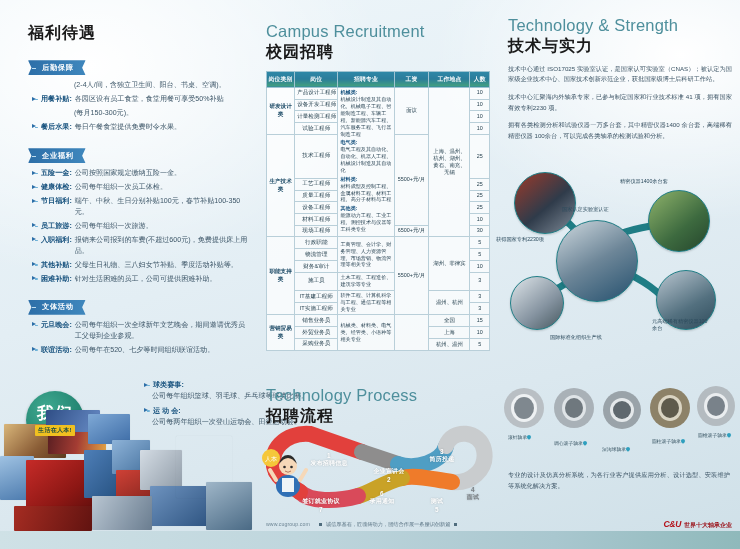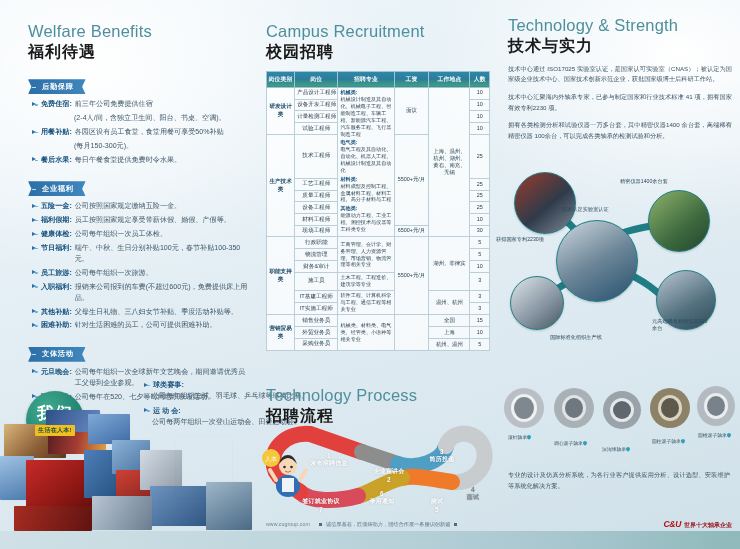--- a/index.html
+++ b/index.html
@@ -181,31 +181,25 @@
     background: #2f9fbe; border-radius: 50% 50% 50% 0; transform: rotate(-45deg);
   }
 </style>
 </head>
 <body>
 
 <div class="page">
 
   <div class="col col-left">
     <div class="lw">
-      <div class="head-en">Welfare Benefits</div>
       <div class="head-cn">福利待遇</div>
 
       <div style="margin-top:12px">
         <div class="sec-tag">后勤保障</div>
         <ul class="ben-list">
-          <li class="ben-row">
-            <span class="bullet"></span>
-            <span class="ben-label">免费住宿:</span>
-            <span class="ben-text">前三年公司免费提供住宿</span>
-          </li>
           <li class="ben-sub">(2-4人/间，含独立卫生间、阳台、书桌、空调)。</li>
           <li class="ben-row">
             <span class="bullet"></span>
             <span class="ben-label">用餐补贴:</span>
             <span class="ben-text">各园区设有员工食堂，食堂用餐可享受50%补贴</span>
           </li>
           <li class="ben-sub">(每月150-300元)。</li>
           <li class="ben-row">
             <span class="bullet"></span>
             <span class="ben-label">餐后水果:</span>
@@ -214,25 +208,20 @@
         </ul>
       </div>
 
       <div style="margin-top:11px">
         <div class="sec-tag">企业福利</div>
         <ul class="ben-list">
           <li class="ben-row">
               <span class="bullet"></span>
               <span class="ben-label">五险一金:</span>
               <span class="ben-text">公司按照国家规定缴纳五险一金。</span>
-            </li>
-          <li class="ben-row">
-              <span class="bullet"></span>
-              <span class="ben-label">福利假期:</span>
-              <span class="ben-text">员工按照国家规定享受带薪休假、婚假、产假等。</span>
             </li>
           <li class="ben-row">
               <span class="bullet"></span>
               <span class="ben-label">健康体检:</span>
               <span class="ben-text">公司每年组织一次员工体检。</span>
             </li>
           <li class="ben-row">
               <span class="bullet"></span>
               <span class="ben-label">节日福利:</span>
               <span class="ben-text">端午、中秋、生日分别补贴100元，春节补贴100-350元。</span>

